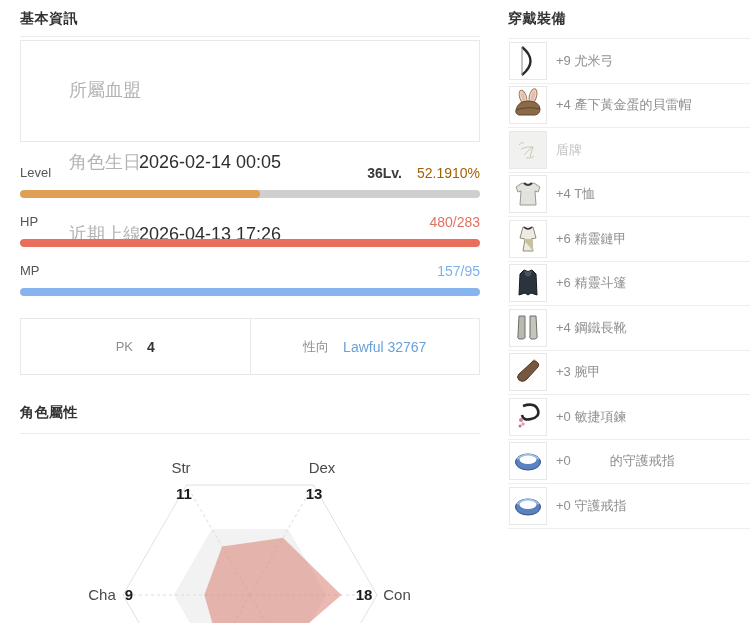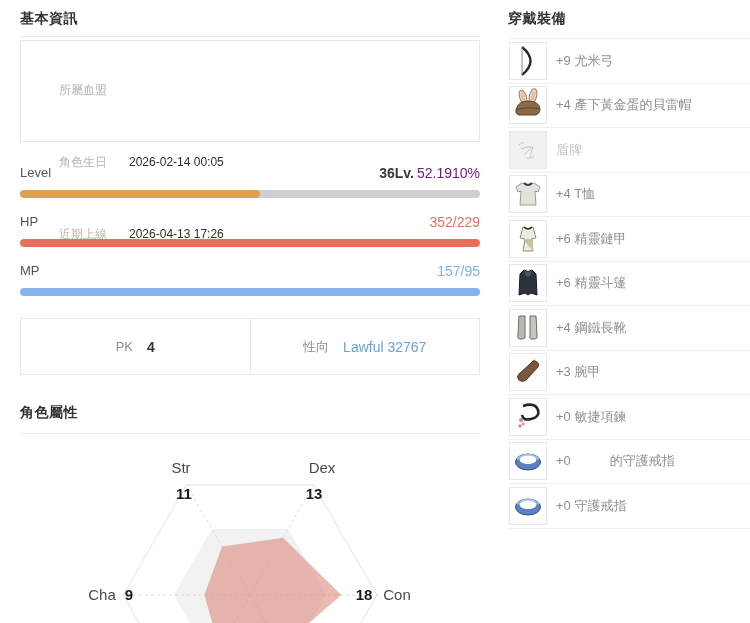--- a/index.html
+++ b/index.html
@@ -8,30 +8,30 @@
 
   .col-left  { position:absolute; left:20px;  top:0; width:460px; height:623px; }
   .col-right { position:absolute; left:508px; top:0; width:242px; height:623px; }
 
   .section-title { position:absolute; left:0; font-size:14px; font-weight:700; color:#333; letter-spacing:.5px; }
   .rule { position:absolute; left:0; width:100%; height:0; border-top:1px solid #ebebeb; }
 
   
   .info-box { position:absolute; top:40px; left:0; width:100%; height:102px;
     border:1px solid #e8e8e8; padding:13px 0 0 18px; }
-  .info-row { line-height:24px; font-size:12px; white-space:pre; }
+  .info-row { line-height:24px; font-size:18px; white-space:pre; }
   .info-label { display:inline-block; width:70px; color:#b3b3b3; }
   .info-value { color:#2e2e2e; }
 
   
   .bar-head { position:absolute; left:0; width:100%; height:16px; font-size:13px; }
   .bar-label { float:left; color:#555; }
   .bar-value { float:right; font-size:14px; }
   .lv-cur { color:#3a3a3a; font-weight:700; }
-  .lv-pct { color:#701a75; margin-left:3px; }
+  .lv-pct { color:#a16207; margin-left:15px; }
   .hp-val { color:#e2715f; }
   .mp-val { color:#7fb0ea; }
   .bar-track { position:absolute; left:0; width:100%; height:8px; background:#cfcfcf; border-radius:4px; overflow:hidden; }
   .bar-fill { height:100%; border-radius:4px; }
   .fill-level { background:#dfa054; }
   .fill-hp { background:#e96e5b; }
   .fill-mp { background:#85b4ef; }
 
   
   .pk-box { position:absolute; top:318px; left:0; width:100%; height:57px;
@@ -81,21 +81,21 @@
   <div class="bar-head" style="top:165px">
     <span class="bar-label">Level</span>
     <span class="bar-value"><span class="lv-cur">36Lv.</span><span class="lv-pct">52.1910%</span></span>
   </div>
   <div class="bar-track" style="top:190px">
     <div class="bar-fill fill-level" style="width: 52.191%;"></div>
   </div>
 
   <div class="bar-head" style="top:214px">
     <span class="bar-label">HP</span>
-    <span class="bar-value hp-val">352/229</span>
+    <span class="bar-value hp-val">480/283</span>
   </div>
   <div class="bar-track" style="top:239px">
     <div class="bar-fill fill-hp" style="width: 100%;"></div>
   </div>
 
   <div class="bar-head" style="top:263px">
     <span class="bar-label">MP</span>
     <span class="bar-value mp-val">157/95</span>
   </div>
   <div class="bar-track" style="top:288px">

